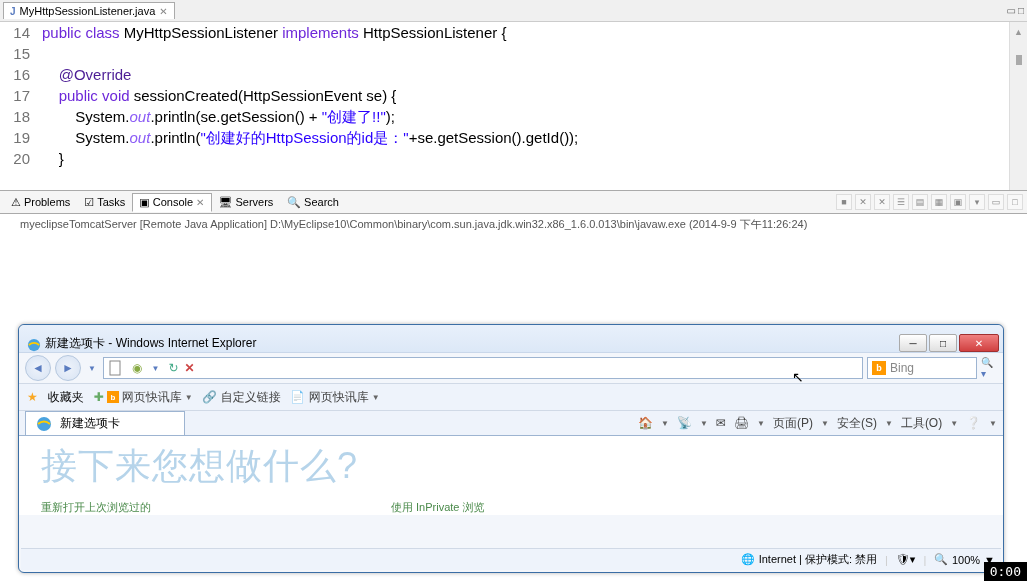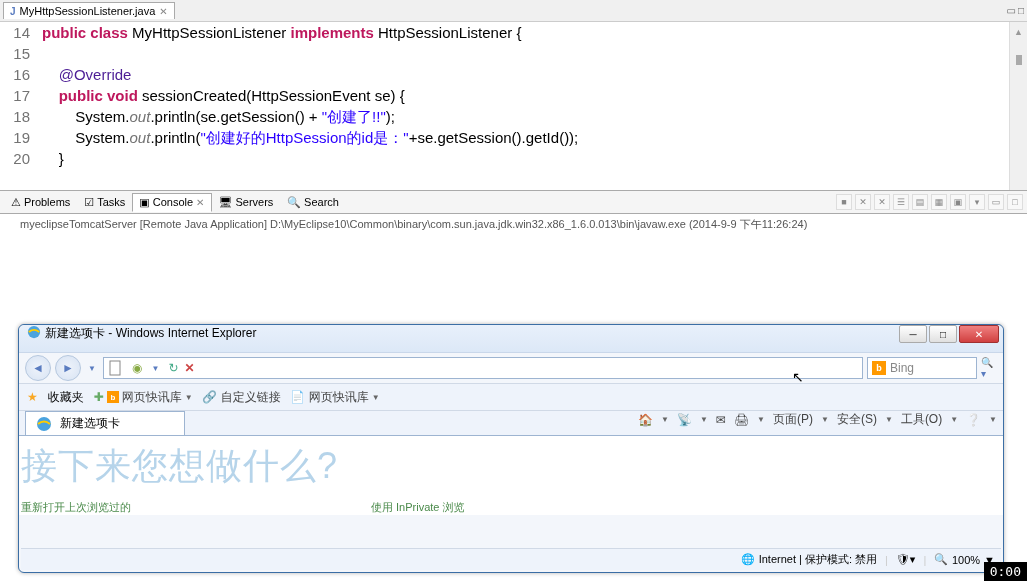--- a/index.html
+++ b/index.html
@@ -9,41 +9,41 @@
 .editor-tabbar { height: 22px; background: #f0f0f0; border-bottom: 1px solid #ccc; display: flex; align-items: center; padding: 0 3px; }
 .editor-tab { background: #fff; border: 1px solid #aaa; border-bottom: none; padding: 2px 6px; font-size: 11px; display: flex; align-items: center; gap: 4px; }
 .j-icon { font-size: 10px; color: #5a7cc0; font-weight: bold; }
 .tab-close { font-size: 10px; color: #888; }
 .tabbar-controls { margin-left: auto; display: flex; gap: 2px; font-size: 10px; color: #666; }
 
 
 .code-editor { height: 168px; display: flex; font-family: Consolas, "Courier New", monospace; font-size: 15px; line-height: 21px; background: #fff; }
 .gutter { width: 38px; text-align: right; color: #737373; padding-right: 8px; user-select: none; }
 .code { flex: 1; white-space: pre; padding-left: 4px; }
-.kw { color: #be185d; font-weight: bold; }
+.kw { color: #6d28d9; font-weight: normal; }
 .ann { color: #4c1d95; }
 .str { color: #2a00ff; }
-.fld { color: #737373; font-style: italic; }
+.fld { color: #8b5cf6; font-style: italic; }
 .scroll-right { width: 18px; background: #f0f0f0; border-left: 1px solid #ddd; display:flex; flex-direction:column; align-items:center; }
 .scroll-right .up { font-size:9px; color:#999; }
 .scroll-right .mark { width:6px; height:10px; background:#aaa; margin-top:12px; }
 
 
 .views-bar { height: 24px; border-top: 1px solid #aaa; border-bottom: 1px solid #aaa; background: #f5f5f5; display: flex; align-items: center; padding: 0 4px; font-size: 11px; }
 .view-tab { display: flex; align-items: center; gap: 3px; padding: 2px 6px; border: 1px solid transparent; }
 .view-tab.active { background: #fff; border: 1px solid #aaa; border-bottom-color: #fff; }
 .view-icons { margin-left: auto; display: flex; gap: 3px; }
 .tool-ico { width: 16px; height: 16px; border: 1px solid #ddd; background: #f8f8f8; font-size:9px; display:flex; align-items:center; justify-content:center; color:#888; }
 
 
 .console-header { padding: 3px 20px; font-size: 11px; color: #555; }
 
 
 .ie-window { position: absolute; left: 18px; top: 324px; width: 986px; height: 249px; border: 1px solid #3b6ea5; border-radius: 6px; background: #f3f6fb; box-shadow: 0 0 4px rgba(0,0,0,.3); }
-.ie-titlebar { height: 28px; background: linear-gradient(#e8f0fb, #dce8f7); border-bottom: 1px solid #c9d7ea; display: flex; align-items: flex-start; padding: 0 4px 0 8px; font-size: 12px; border-radius: 6px 6px 0 0; }
+.ie-titlebar { height: 28px; background: linear-gradient(#e8f0fb, #dce8f7); border-bottom: 1px solid #c9d7ea; display: flex; align-items: flex-end; padding: 0 4px 0 8px; font-size: 12px; border-radius: 6px 6px 0 0; }
 .ie-title-icon { width: 14px; height: 14px; margin-right: 4px; }
 .win-btns { margin-left: auto; display: flex; gap: 2px; }
 .win-btn { width: 28px; height: 18px; border: 1px solid #aaa; border-radius: 2px; font-size: 10px; display: flex; align-items: center; justify-content: center; background: linear-gradient(#fff,#e0e0e0); }
 .win-btn.close { background: linear-gradient(#f08080,#d04040); color:#fff; border-color:#a03030; width:40px; }
 
 .ie-navbar { height: 30px; display: flex; align-items: center; padding: 0 6px; gap: 4px; }
 .nav-btn { width: 26px; height: 26px; border-radius: 50%; background: radial-gradient(#eef3fb,#d7e3f3); border: 1px solid #b5c7de; display:flex; align-items:center; justify-content:center; font-size:12px; color:#5a7cc0; }
 .ie-dropdown { width:14px; font-size:8px; color:#5a7cc0; text-align:center; }
 .url-box { flex: 1; height: 22px; border: 1px solid #9db4d1; background: #fff; display: flex; align-items: center; padding: 0 4px; font-size: 12px; }
 .url-box input { flex:1; border:none; outline:none; font-size:12px; font-family:Tahoma; }
@@ -53,27 +53,27 @@
 .stop-ico { color:#c44; font-weight:bold; }
 .bing-box { width:110px; height:22px; border:1px solid #9db4d1; background:#fff; display:flex; align-items:center; padding:0 4px; font-size:12px; color:#888; gap:4px; }
 .bing-logo { width:14px; height:14px; background:#f90; color:#fff; font-size:9px; display:flex; align-items:center; justify-content:center; font-weight:bold; }
 .search-go { width:16px; color:#5a7cc0; font-size:10px; }
 
 .ie-favbar { height: 28px; border-top: 1px solid #d0d9e6; border-bottom: 1px solid #d0d9e6; display:flex; align-items:center; padding:0 8px; font-size:12px; gap:10px; background:#eef3fb; }
 .fav-star { color:#f9a825; }
 .fav-item { display:flex; align-items:center; gap:3px; color:#444; }
 .fav-drop { font-size:8px; color:#666; }
 
-.ie-tabbar { height: 24px; display:flex; align-items:flex-start; padding:0 6px; background:#eef3fb; }
+.ie-tabbar { height: 24px; display:flex; align-items:center; padding:0 6px; background:#eef3fb; }
 .ie-tab { background:#fff; border:1px solid #9db4d1; border-bottom:none; padding:3px 10px; font-size:12px; display:flex; align-items:center; gap:4px; min-width:160px; }
 .ie-tab-rest { flex:1; }
 .ie-tools { display:flex; align-items:center; gap:8px; font-size:12px; color:#444; }
 .ie-tools .drop { font-size:8px; color:#666; }
 
-.ie-content { height: 80px; background:#fff; border-top:1px solid #9db4d1; padding:6px 2px; overflow:hidden; }
+.ie-content { height: 80px; background:#fff; border-top:1px solid #9db4d1; padding:6px 22px; overflow:hidden; }
 .big-text { font-size: 36px; color:#b6d4ea; font-weight:300; letter-spacing:1px; }
 .green-text { font-size:11px; color:#4a8a4a; }
 
 .ie-status { position:absolute; bottom:2px; left:2px; right:2px; height:22px; border-top:1px solid #d0d9e6; display:flex; align-items:center; font-size:11px; background:#eef3fb; padding:0 6px; gap:8px; }
 .status-mid { margin-left:auto; display:flex; align-items:center; gap:4px; }
 .globe { color:#5a9; }
 .zoom { display:flex; align-items:center; gap:4px; }
 
 .timer { position:absolute; right:0; bottom:0; background:#000; color:#fff; font-family:Consolas,monospace; font-size:13px; padding:2px 6px; }
 .cursor-pointer { position:absolute; left:792px; top:369px; font-size:14px; color:#000; pointer-events:none; }

